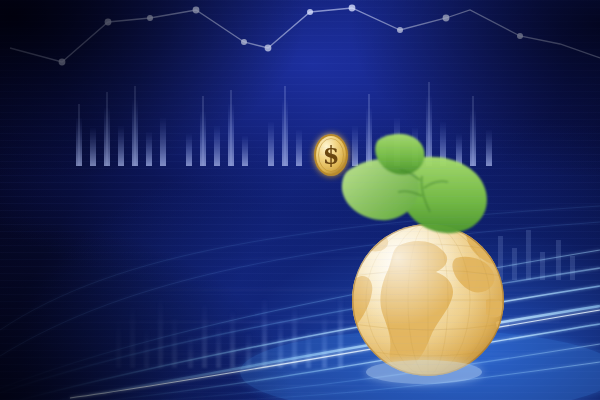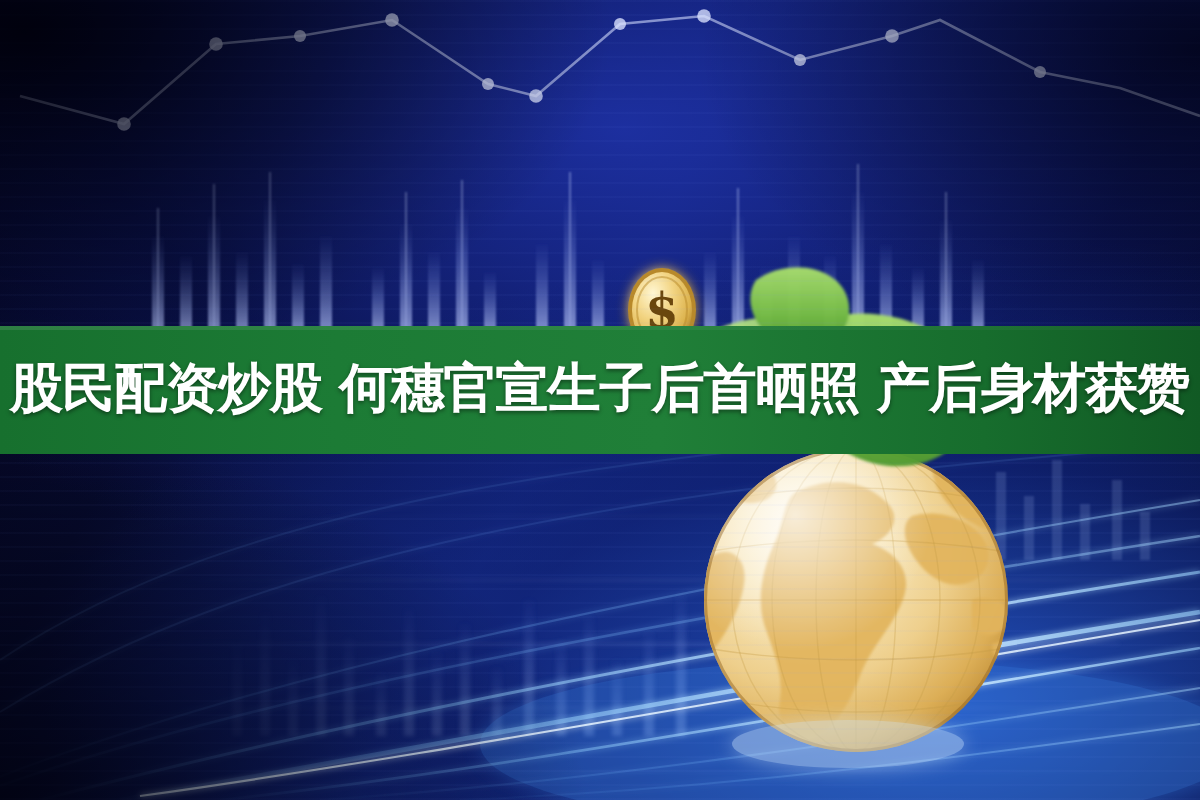--- a/index.html
+++ b/index.html
@@ -401,17 +401,14 @@
       <ellipse cx="331" cy="155" rx="17" ry="21" fill="#b8892a"></ellipse>
       <ellipse cx="331" cy="155" rx="15" ry="19" fill="url(#coinFace)"></ellipse>
       <ellipse cx="331" cy="155" rx="12.5" ry="16.5" fill="none" stroke="#b8892a" stroke-opacity="0.5" stroke-width="1"></ellipse>
       <text x="331" y="155" text-anchor="middle" dominant-baseline="central" font-family="'DejaVu Serif','Liberation Serif',serif" font-size="24" font-weight="bold" fill="#6b4710" aria-label="$">$</text>
     </g>
   </svg>
 
   <div class="layer" id="scanlines"></div>
   <div class="layer" id="bg-vignette"></div>
 
-  <div id="headline-band">
-    <div id="headline-text" style="font-size: 26.5px;">股民配资炒股 何穗官宣生子后首晒照 产后身材获赞</div>
-  </div>
 
 </div>
 
 </body></html>

